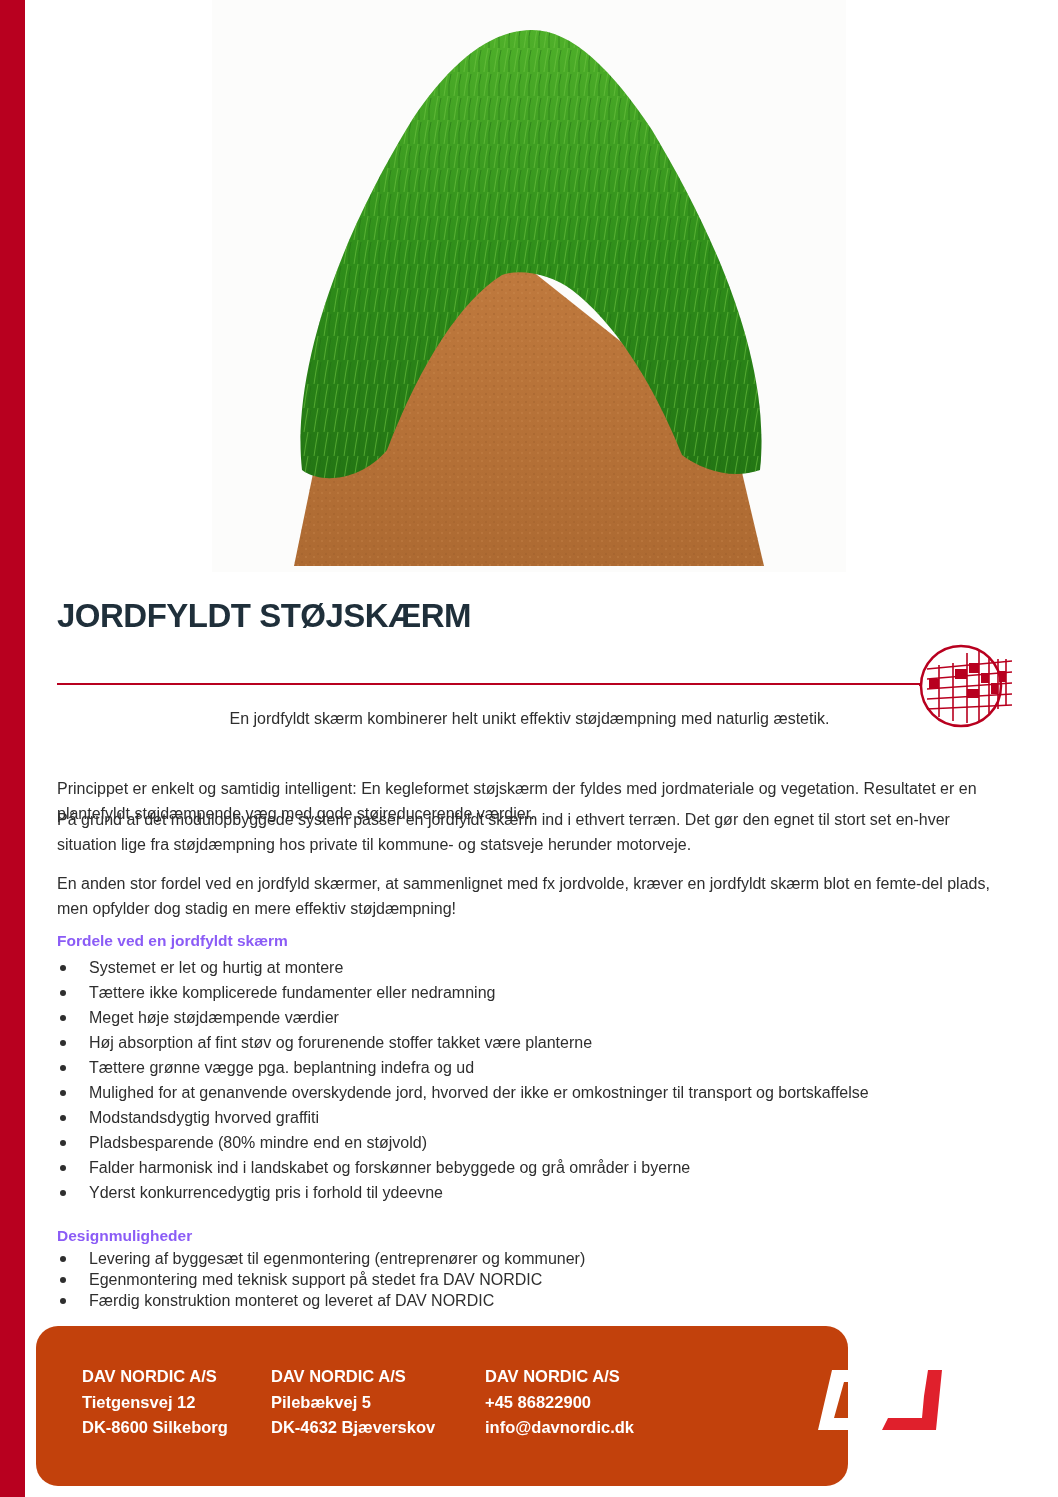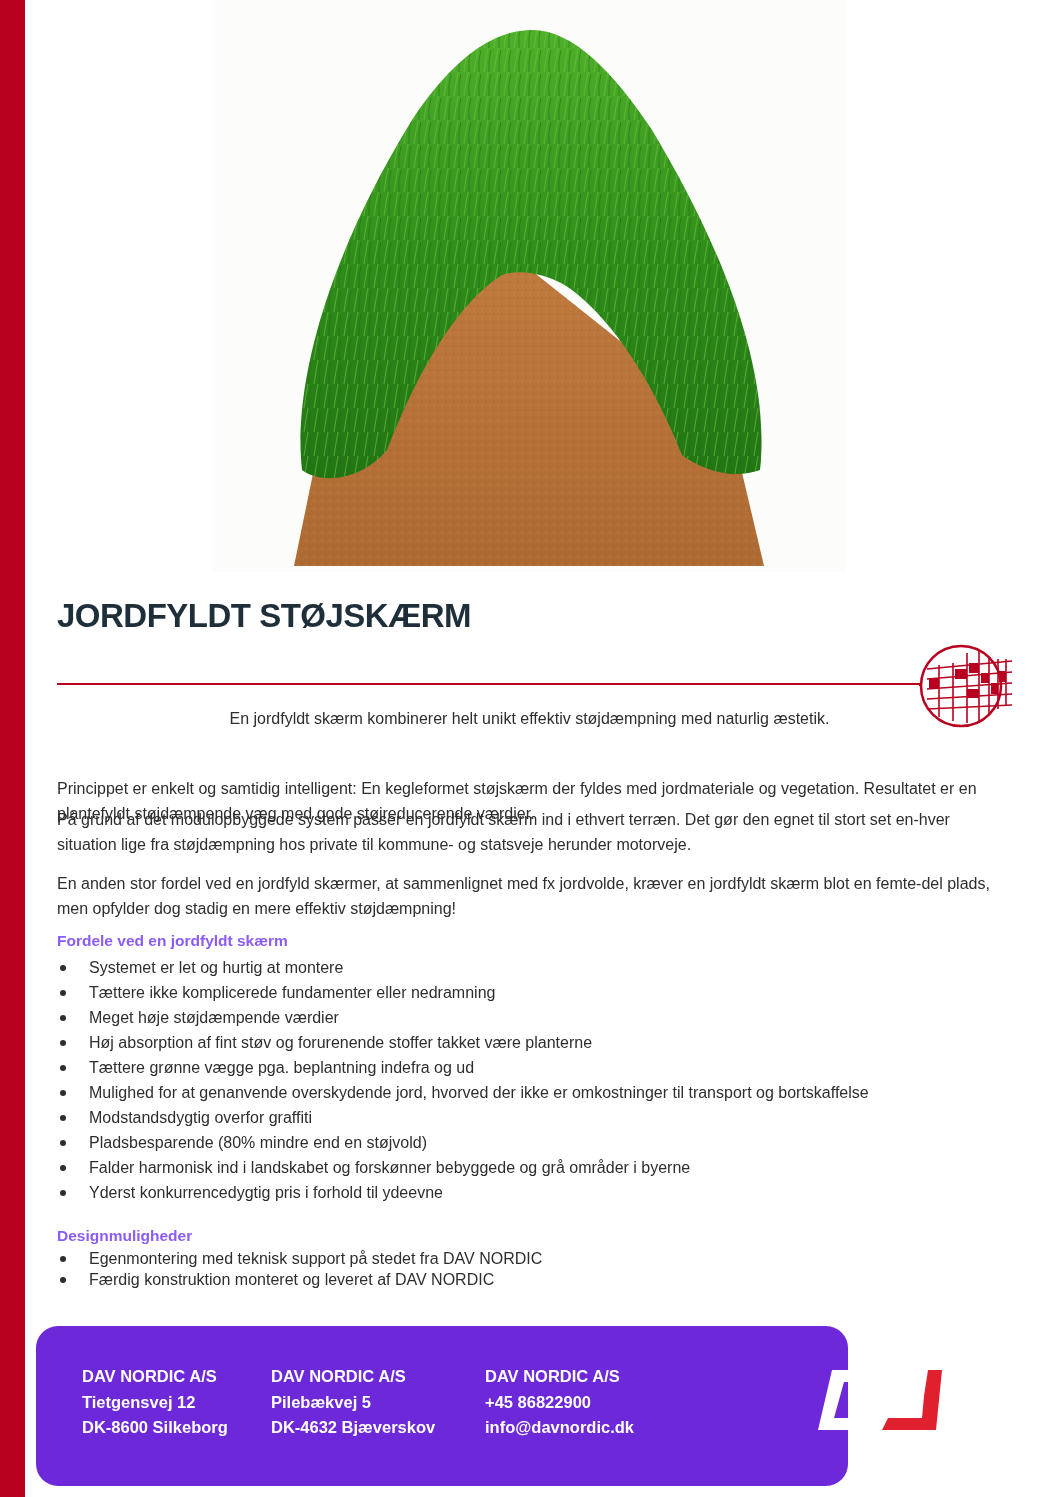--- a/index.html
+++ b/index.html
@@ -27,21 +27,21 @@
     .h-design { top: 1227px; }
 
     ul.bullets { position: absolute; left: 57px; list-style: none; font-size: 16px; color: #2e2e2e; }
     ul.bullets li { position: relative; padding-left: 32px; white-space: nowrap; }
     ul.bullets li::before { content: ""; position: absolute; left: 3px; top: 50%; width: 6px; height: 6px; margin-top: -3px; border-radius: 50%; background: #2e2e2e; }
     .list-fordele { top: 955px; }
     .list-fordele li { line-height: 25px; }
     .list-design { top: 1248px; }
     .list-design li { line-height: 21px; }
 
-    .footer { position: absolute; left: 36px; top: 1326px; width: 812px; height: 160px; background: #6d28d9; border-radius: 22px; }
+    .footer { position: absolute; left: 36px; top: 1326px; width: 812px; height: 160px; background: #c2410c; border-radius: 22px; }
     .footer-col { position: absolute; top: 38px; color: #ffffff; font-size: 16.5px; font-weight: 700; line-height: 25.5px; }
     .fc1 { left: 46px; }
     .fc2 { left: 235px; }
     .fc3 { left: 449px; }
     .footer-col div { white-space: nowrap; }
     .dav-logo { position: absolute; left: 782px; top: 40px; width: 190px; height: 68px; }
   </style>
 </head>
 <body>
 
@@ -110,28 +110,29 @@
 <p class="body-text p4">En anden stor fordel ved en jordfyld skærmer, at sammenlignet med fx jordvolde, kræver en jordfyldt skærm blot en femte-del plads, men opfylder dog stadig en mere effektiv støjdæmpning!</p>
 
 <h2 class="section-head h-fordele">Fordele ved en jordfyldt skærm</h2>
 <ul class="bullets list-fordele">
   <li>Systemet er let og hurtig at montere</li>
   <li>Tættere ikke komplicerede fundamenter eller nedramning</li>
   <li>Meget høje støjdæmpende værdier</li>
   <li>Høj absorption af fint støv og forurenende stoffer takket være planterne</li>
   <li>Tættere grønne vægge pga. beplantning indefra og ud</li>
   <li>Mulighed for at genanvende overskydende jord, hvorved der ikke er  omkostninger til transport og bortskaffelse</li>
-  <li>Modstandsdygtig overfor graffiti</li>
+  <li>Modstandsdygtig hvorved graffiti</li>
   <li>Pladsbesparende (80% mindre end en støjvold)</li>
   <li>Falder harmonisk ind i landskabet og forskønner bebyggede og grå  områder i byerne</li>
   <li>Yderst konkurrencedygtig pris i forhold til ydeevne</li>
 </ul>
 
 <h2 class="section-head h-design">Designmuligheder</h2>
 <ul class="bullets list-design">
+  <li>Levering af byggesæt til egenmontering (entreprenører og kommuner)</li>
   <li>Egenmontering med teknisk support på stedet fra DAV NORDIC</li>
   <li>Færdig konstruktion monteret og leveret af DAV NORDIC</li>
 </ul>
 
 <footer class="footer">
   <div class="footer-col fc1">
     <div>DAV NORDIC A/S</div>
     <div>Tietgensvej 12</div>
     <div>DK-8600 Silkeborg</div>
   </div>

